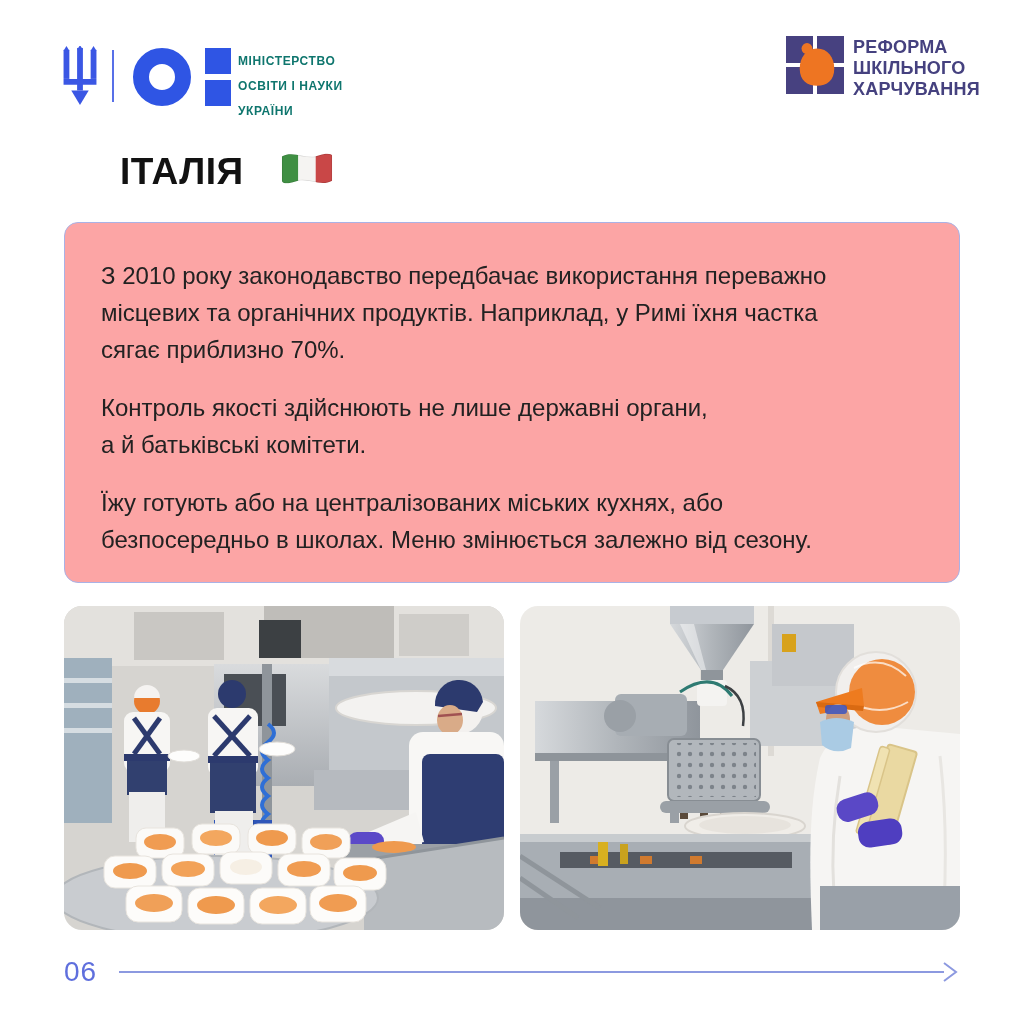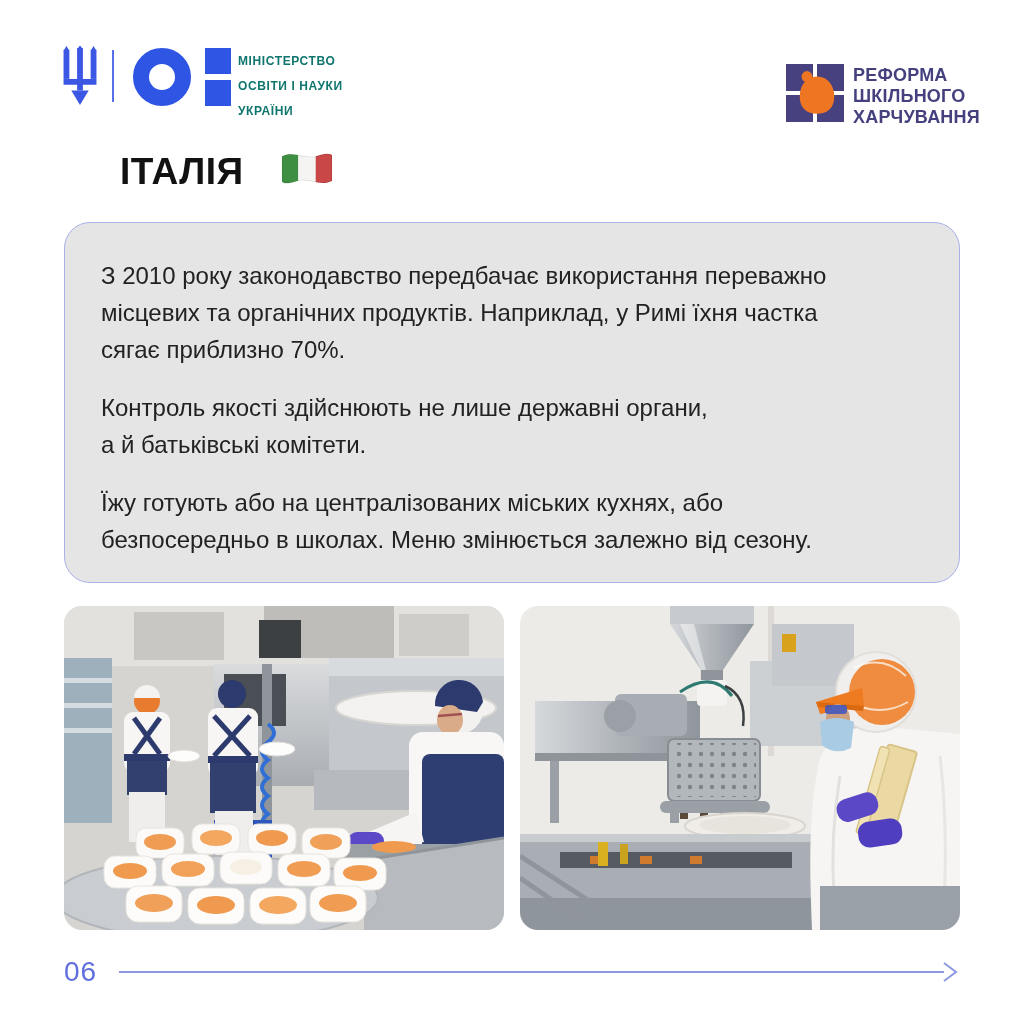--- a/index.html
+++ b/index.html
@@ -12,36 +12,36 @@
 
   
   .trident{left:58px;top:46px;width:44px;height:60px;}
   .hdr-divider{left:112px;top:50px;width:2px;height:52px;background:#3b57e4;opacity:.85;}
   .ring{left:133px;top:48px;width:58px;height:58px;box-sizing:border-box;
         border:16px solid #2f55e4;border-radius:50%;}
   .colon{left:205px;top:48px;width:26px;height:58px;display:flex;flex-direction:column;justify-content:space-between;}
   .colon span{display:block;width:26px;height:26px;background:#2f55e4;}
   .ministry-text{left:238px;top:49px;font-size:12px;font-weight:700;line-height:25px;
         letter-spacing:.6px;color:#0f766e;white-space:pre-line;}
-  .reform{left:786px;top:64px;display:flex;gap:9px;align-items:flex-start;}
+  .reform{left:786px;top:36px;display:flex;gap:9px;align-items:flex-start;}
   .reform-icon{position:relative;width:58px;height:58px;flex:0 0 auto;}
   .reform-grid{position:absolute;inset:0;display:grid;grid-template-columns:27px 27px;
         grid-template-rows:27px 27px;gap:4px;}
   .reform-grid span{background:#474180;}
   .reform-apple{position:absolute;left:11px;top:3px;}
   .reform-text{font-size:18px;font-weight:800;line-height:21px;color:#45417f;
         letter-spacing:.2px;white-space:pre-line;padding-top:1px;}
 
   
   .title-row{left:100px;top:148px;display:flex;align-items:center;gap:34px;margin-left:20px;}
   .page-title{font-size:37px;font-weight:800;letter-spacing:.5px;color:#121212;}
 
   
   .card{left:64px;top:222px;width:896px;height:361px;box-sizing:border-box;
-        border:1px solid #a9b2e6;border-radius:26px;background:#e5e5e5;
+        border:1px solid #a9b2e6;border-radius:14px;background:#fca5a5;
         padding:34px 36px 0 36px;}
   .card p{margin:0 0 21px 0;font-size:24px;line-height:37px;color:#222222;
         white-space:pre-line;}
 
   
   .photo{top:606px;width:440px;height:324px;border-radius:18px;overflow:hidden;}
   .photo-left{left:64px;}
   .photo-right{left:520px;}
   .photo svg{display:block;}
 

